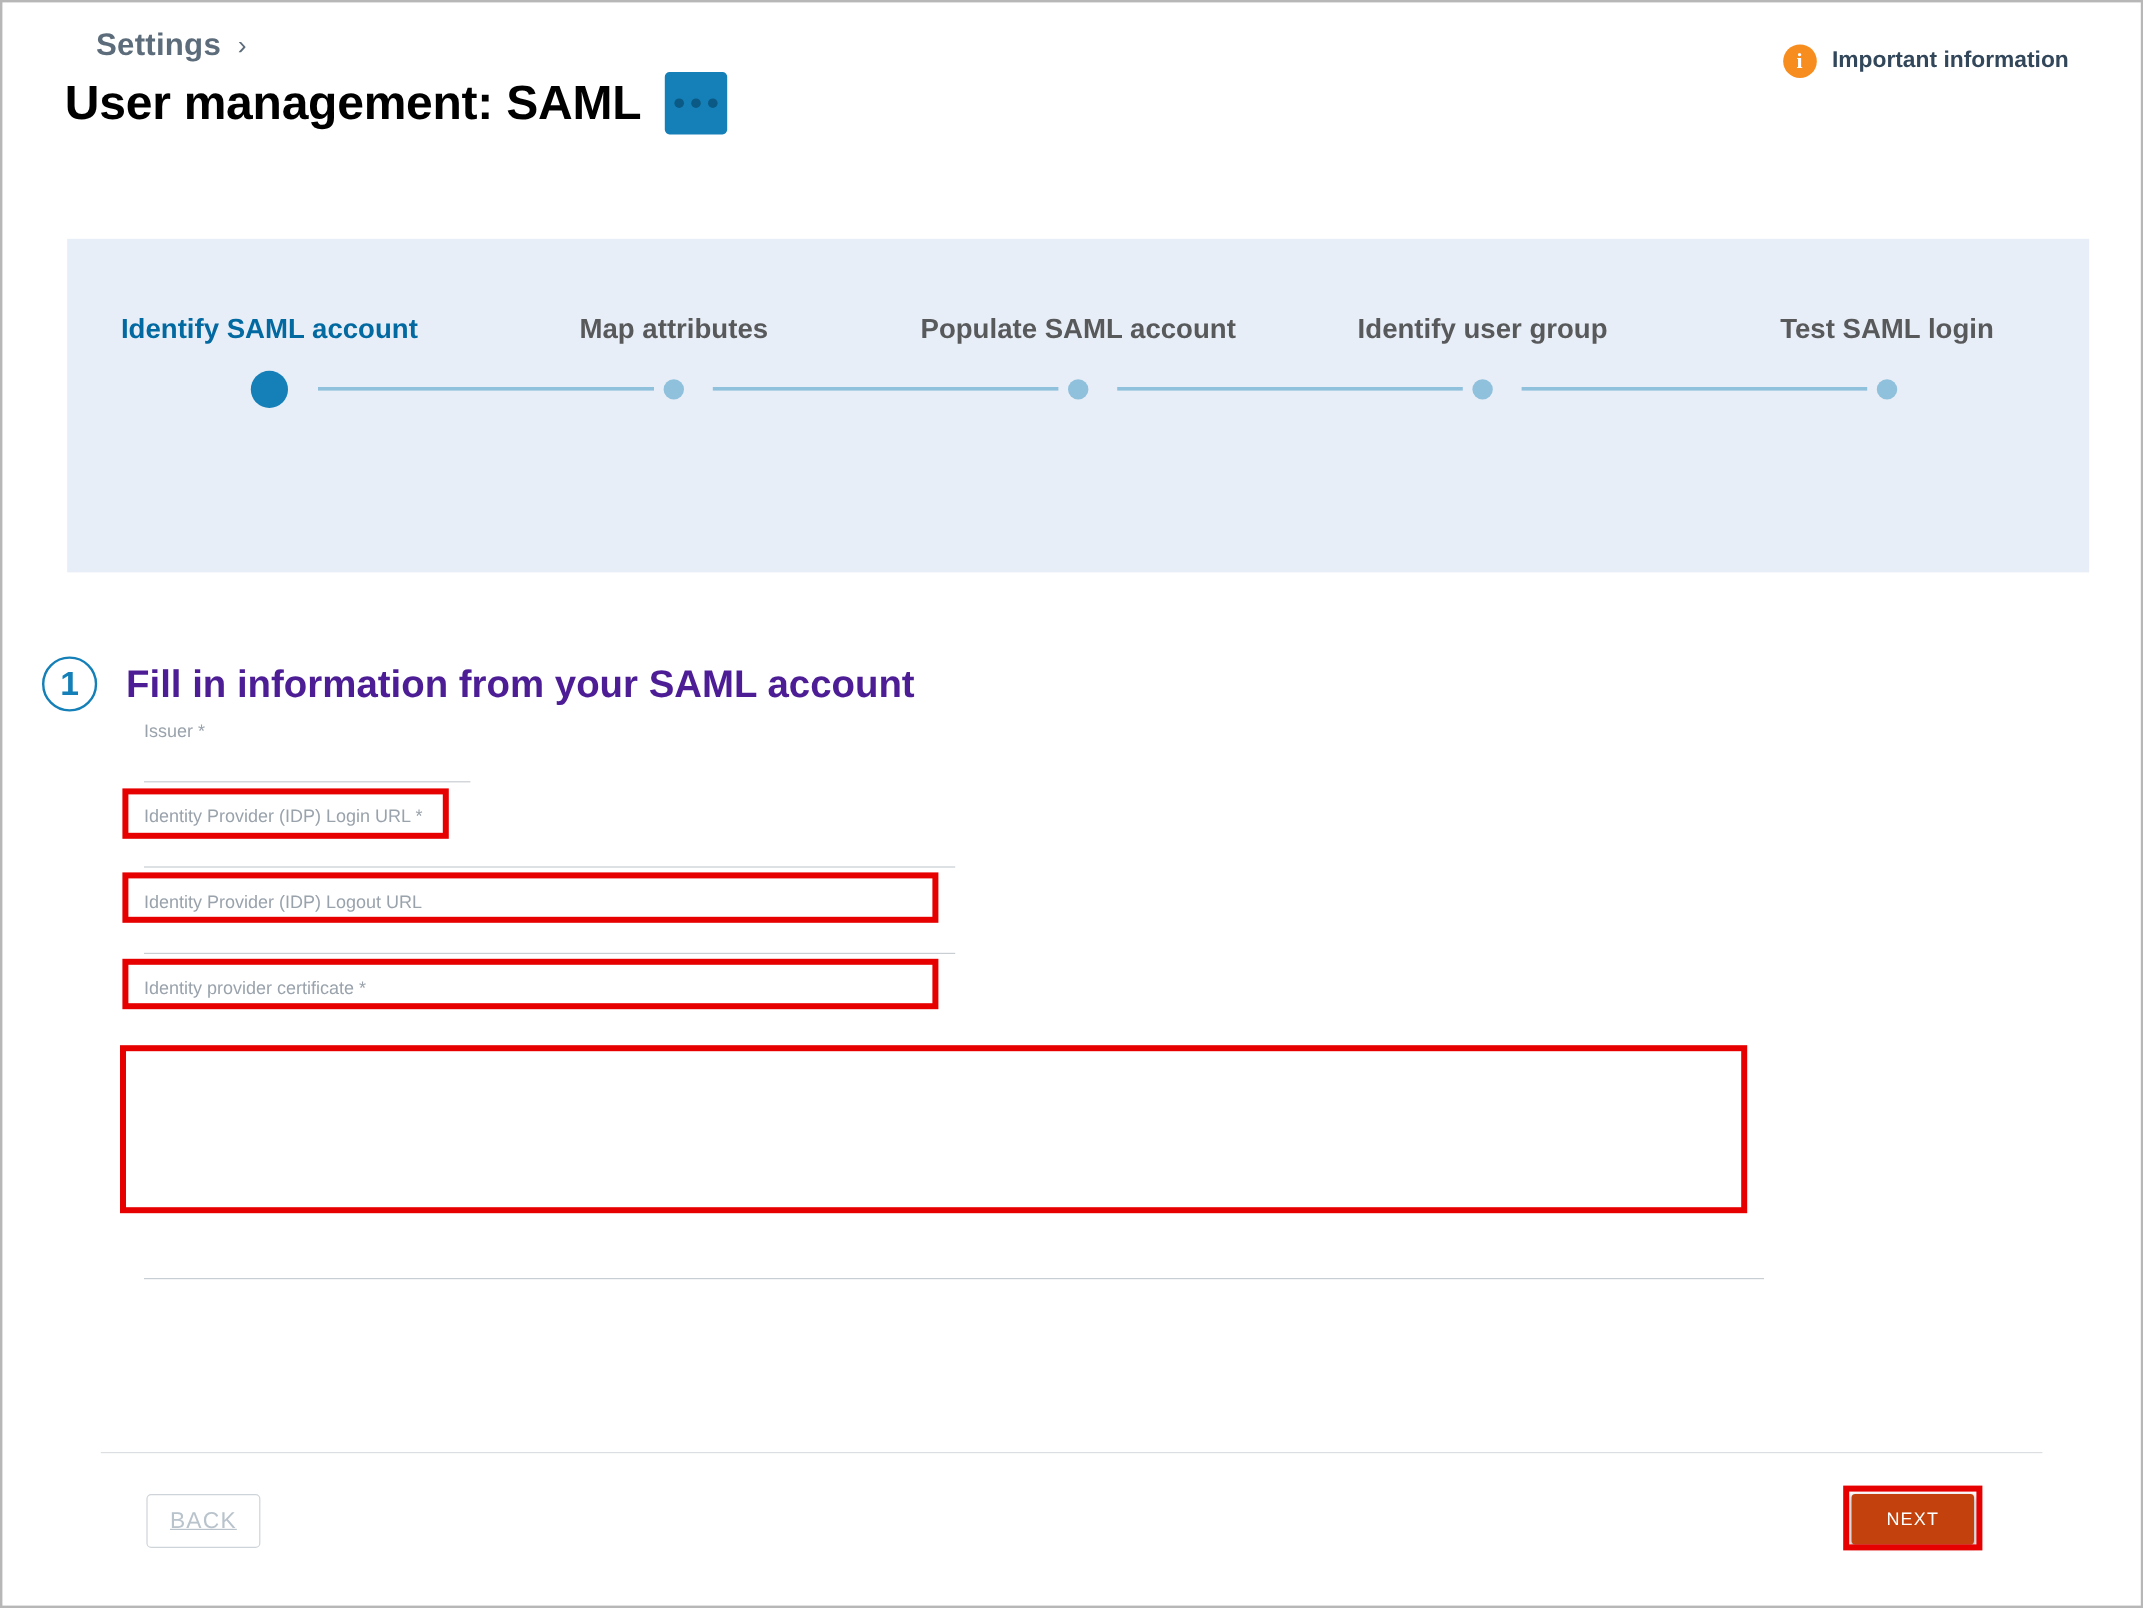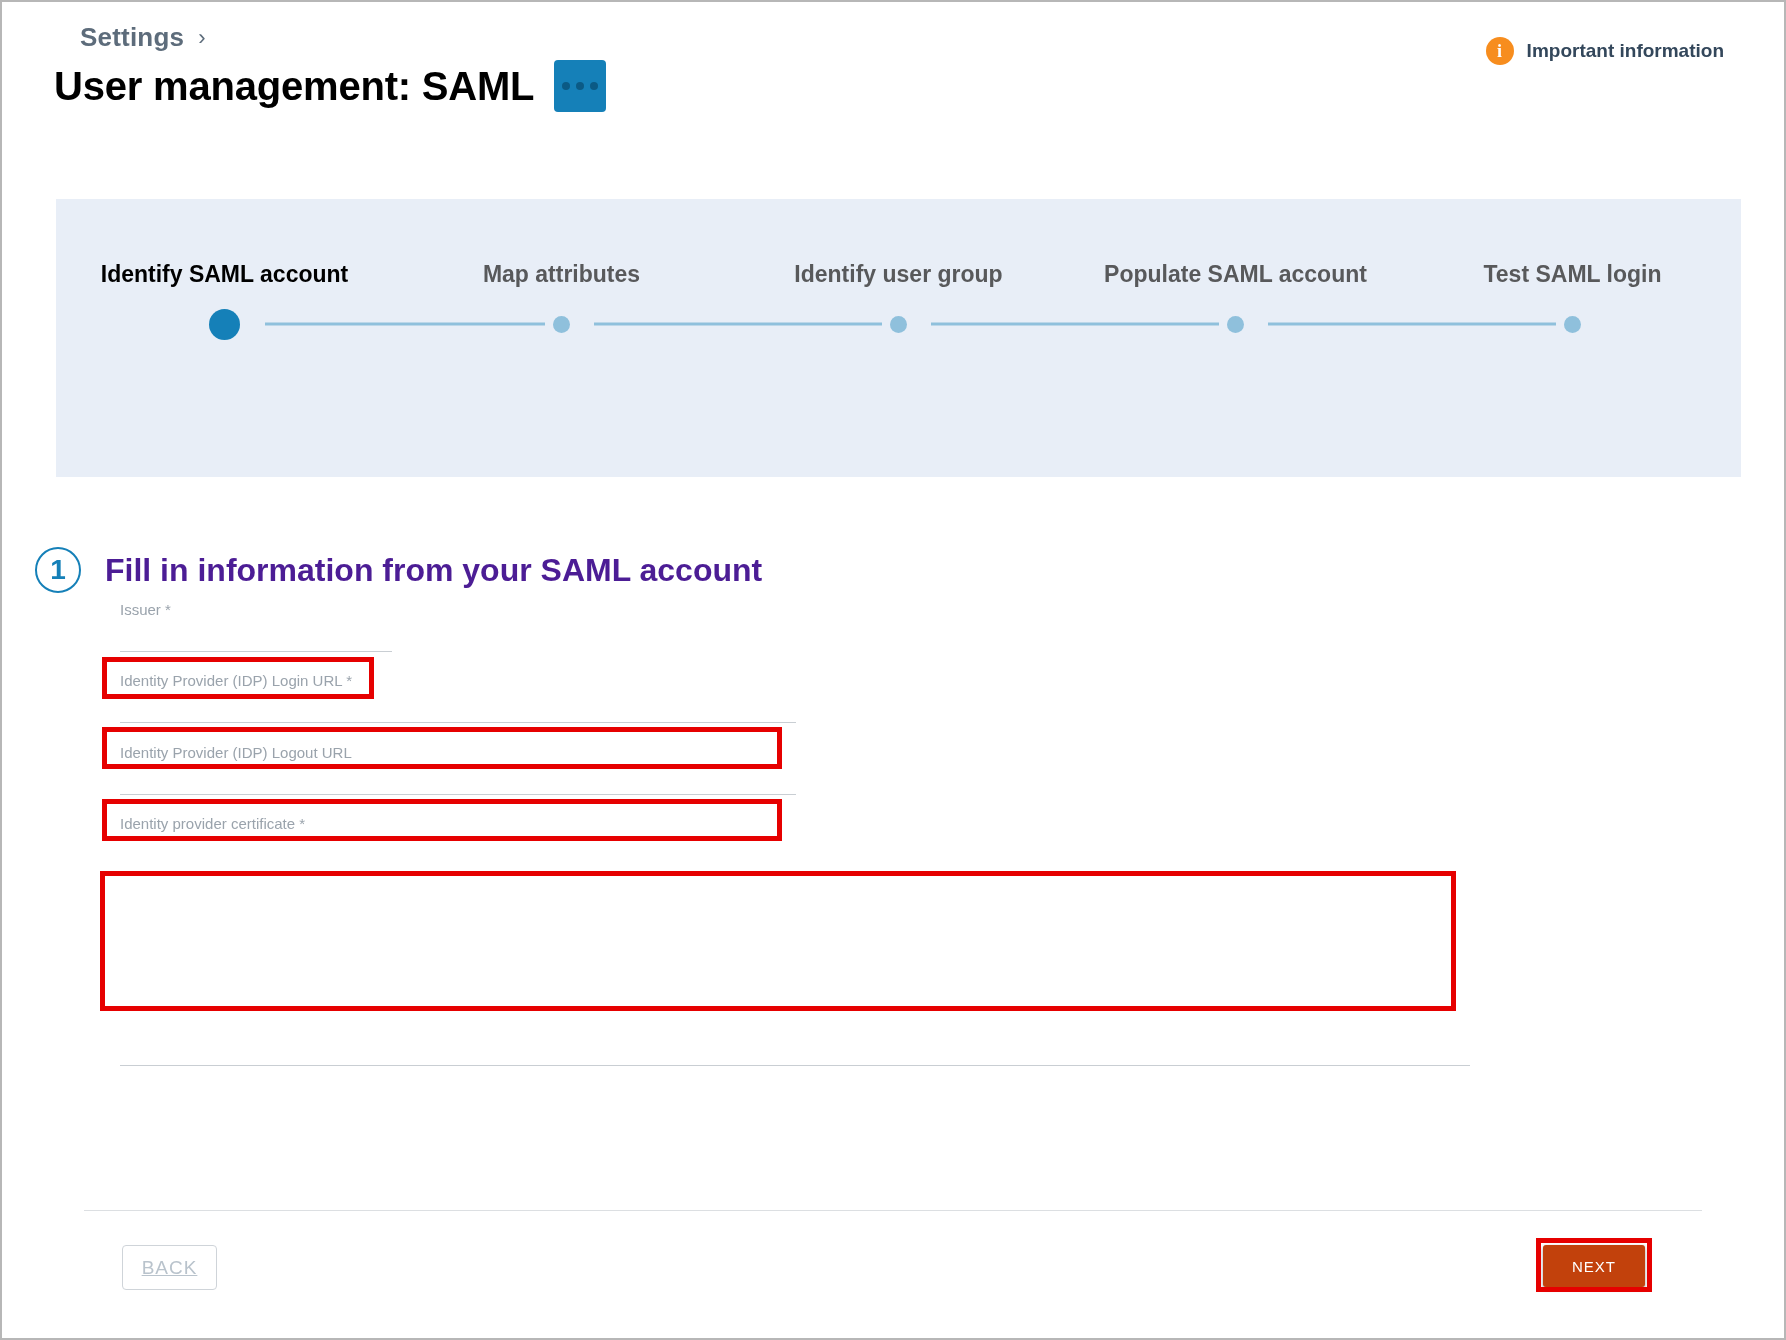--- a/index.html
+++ b/index.html
@@ -130,21 +130,21 @@
     padding-top: 62px;
     text-align: center;
   }
   .step-label {
     font-size: 23px;
     font-weight: bold;
     color: #58595b;
     white-space: nowrap;
   }
   .step.active .step-label {
-    color: #000000;
+    color: #0369a1;
   }
   .step-track {
     margin-top: 18px;
     height: 36px;
     position: relative;
     display: flex;
     align-items: center;
     justify-content: center;
   }
   .step-dot {
@@ -341,36 +341,36 @@
 
       <div class="step">
         <div class="step-label">Map attributes</div>
         <div class="step-track">
           <span class="step-line right"></span>
           <span class="step-dot"></span>
         </div>
       </div>
 
       <div class="step">
+        <div class="step-label">Populate SAML account</div>
+        <div class="step-track">
+          <span class="step-line right"></span>
+          <span class="step-dot"></span>
+        </div>
+      </div>
+
+      <div class="step">
         <div class="step-label">Identify user group</div>
         <div class="step-track">
           <span class="step-line right"></span>
           <span class="step-dot"></span>
         </div>
       </div>
 
       <div class="step">
-        <div class="step-label">Populate SAML account</div>
-        <div class="step-track">
-          <span class="step-line right"></span>
-          <span class="step-dot"></span>
-        </div>
-      </div>
-
-      <div class="step">
         <div class="step-label">Test SAML login</div>
         <div class="step-track">
           <span class="step-dot"></span>
         </div>
       </div>
 
     </div>
   </div>
 
   <div id="section-head">

